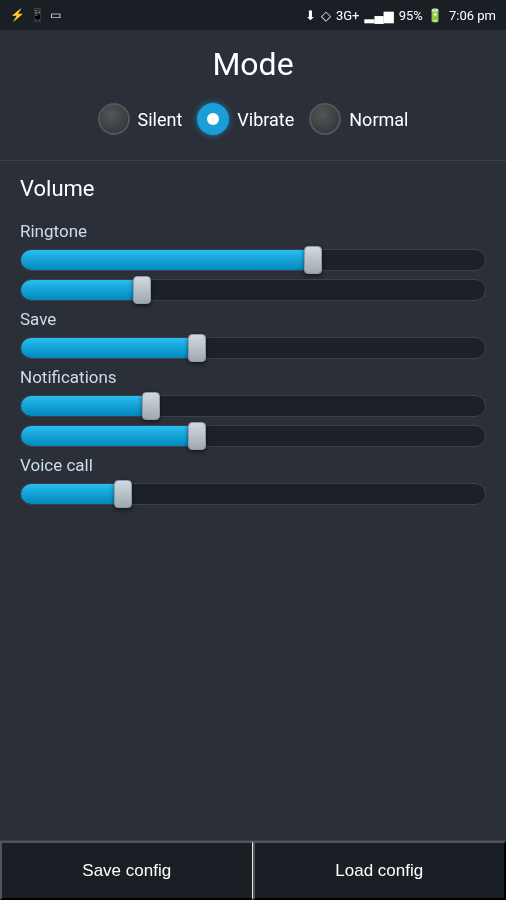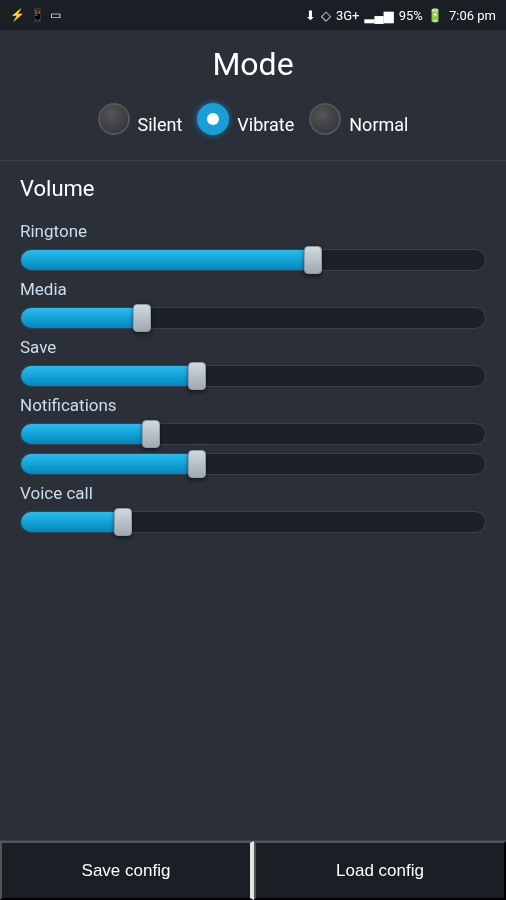--- a/index.html
+++ b/index.html
@@ -60,21 +60,21 @@
     }
     .mode-options {
       display: flex;
       justify-content: center;
       align-items: center;
       gap: 15px;
       padding: 5px 0 15px;
     }
     .mode-option {
       display: flex;
-      align-items: flex-end;
+      align-items: center;
       gap: 8px;
       cursor: pointer;
     }
     .radio-btn {
       width: 32px;
       height: 32px;
       border-radius: 50%;
       background: #3a3f4a;
       border: 2px solid #555;
       display: flex;
@@ -166,21 +166,21 @@
       flex: 1;
       display: flex;
       align-items: center;
       justify-content: center;
       font-size: 17px;
       color: #ffffff;
       cursor: pointer;
       background: #1a1e25;
     }
     .bottom-btn:first-child {
-      border-right: 4px solid #e5e5e5;
+      border-right: 1px solid #e5e5e5;
       text-align: right;
     }
   </style>
 </head>
 <body>
 
 <div class="status-bar">
   <div class="status-left">
     <span>⚡</span>
     <span>📱</span>
@@ -226,21 +226,20 @@
 
     <div id="sliders-container">
         <div class="slider-group">
           <span class="slider-label">Ringtone</span>
           <div class="slider-track">
             <div class="slider-fill" style="width: 63%;"></div>
             <div class="slider-thumb" style="left: calc(63% - 9px);"></div>
           </div>
         </div>
         <div class="slider-group">
-          <span class="slider-label">Media</span>
           <div class="slider-track">
             <div class="slider-fill" style="width: 26%;"></div>
             <div class="slider-thumb" style="left: calc(26% - 9px);"></div>
           </div>
         </div>
         <div class="slider-group">
           <span class="slider-label">Save</span>
           <div class="slider-track">
             <div class="slider-fill" style="width: 38%;"></div>
             <div class="slider-thumb" style="left: calc(38% - 9px);"></div>

